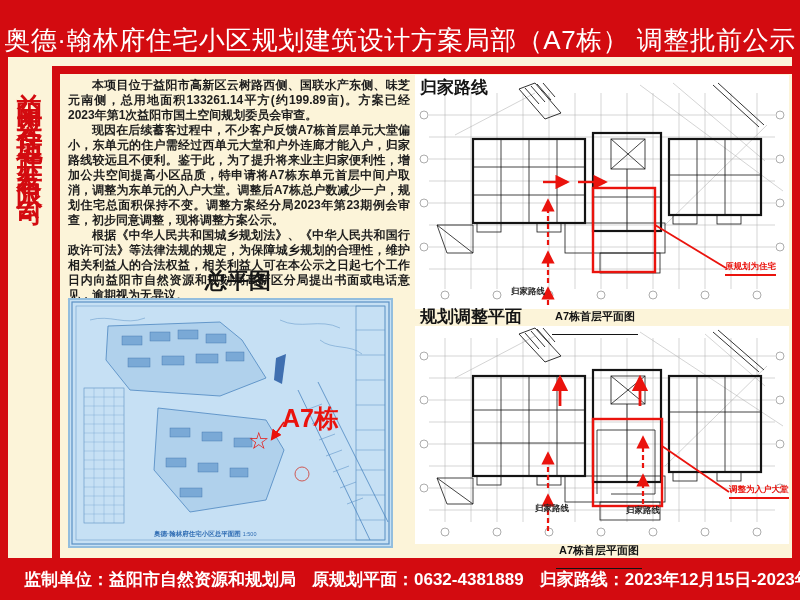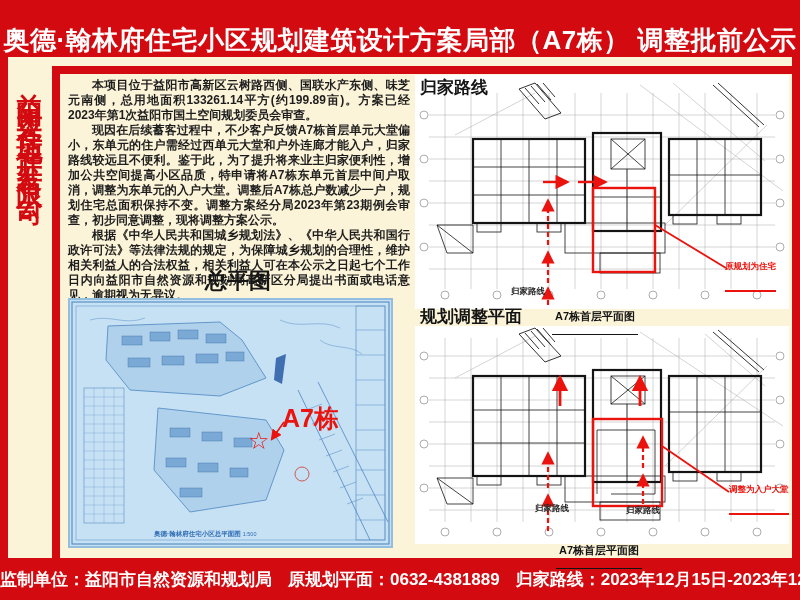--- a/index.html
+++ b/index.html
@@ -9,21 +9,21 @@
     font-family:"Liberation Sans","DejaVu Sans",sans-serif;
     -webkit-font-smoothing:antialiased;
   }
   .abs{position:absolute;}
   
   .title-bar{
     left:0;top:0;width:800px;height:57px;background:#d30b10;
     display:flex;align-items:center;justify-content:center;
   }
   .title-bar .t{
-    color:#ffffff;font-size:26px;font-weight:bold;letter-spacing:0.5px;white-space:nowrap;margin-top:24px;
+    color:#ffffff;font-size:26px;font-weight:normal;letter-spacing:0.5px;white-space:nowrap;margin-top:24px;
   }
   .content-bg{left:8px;top:57px;width:784px;height:501px;background:#fcf4d9;}
   .h-rule{left:52px;top:66px;width:740px;height:8px;background:#d30b10;}
   .v-rule{left:52px;top:66px;width:8px;height:492px;background:#d30b10;}
   
   .sidebar{left:8px;top:57px;width:44px;height:501px;display:flex;justify-content:center;}
   .sidebar .v-text{
     writing-mode:vertical-rl;text-orientation:upright;
     color:#d30b10;font-weight:bold;font-size:26px;letter-spacing:9px;
     margin-top:16px;line-height:44px;
@@ -49,24 +49,24 @@
   .plan{background:#ffffff;}
   .plan1{left:415px;top:75px;width:374px;height:234px;}
   .plan2{left:415px;top:326px;width:374px;height:218px;}
   .plan svg{position:absolute;left:0;top:0;}
   .caption{font-size:11px;font-weight:bold;color:#141414;
     border-bottom:1.5px solid #141414;padding:0 3px 10px 3px;white-space:nowrap;z-index:6;}
   .cap1{left:552px;top:309px;}
   .cap2{left:556px;top:543px;}
   .route-lbl{font-size:8.5px;color:#262626;font-weight:600;white-space:nowrap;}
   .red-lbl{font-size:8.5px;color:#ea130d;font-weight:bold;white-space:nowrap;
-    border-bottom:2px solid #ea130d;padding-bottom:17px;}
+    border-bottom:2px solid #ea130d;padding-bottom:1px;}
   
   .footer{left:0;top:558px;width:800px;height:42px;background:#d30b10;
-    display:flex;align-items:center;box-sizing:border-box;gap:16px;}
+    display:flex;align-items:center;padding-left:24px;box-sizing:border-box;gap:16px;}
   .footer .seg{color:#ffffff;font-size:17px;font-weight:bold;white-space:nowrap;}
 </style>
 </head>
 <body>
 
 <div class="abs title-bar">
   <div class="t">奥德·翰林府住宅小区规划建筑设计方案局部（A7栋） 调整批前公示</div>
 </div>
 
 <div class="abs content-bg"></div>

